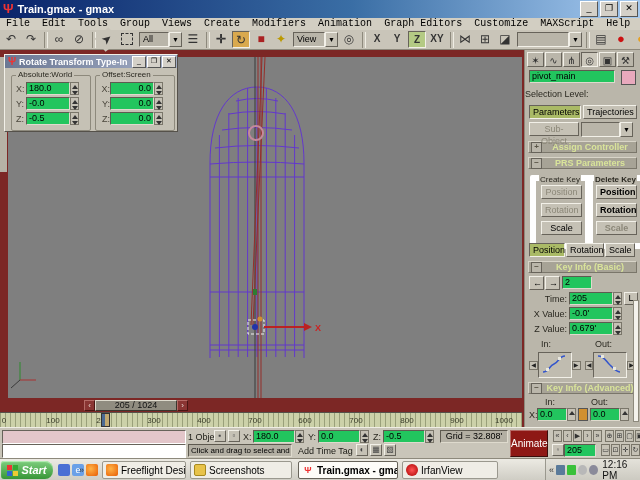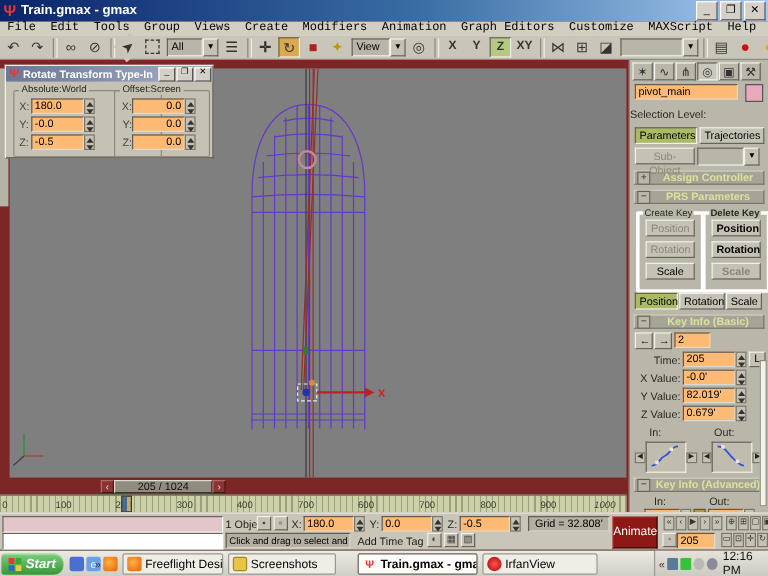--- a/index.html
+++ b/index.html
@@ -1,20 +1,20 @@
 <!DOCTYPE html>
 <html><head>
 <meta charset="utf-8">
 <style>
   html,body{margin:0;padding:0;background:#555;}
   #screen{position:relative;width:640px;height:480px;overflow:hidden;
     font-family:"Liberation Sans",sans-serif;font-size:10px;color:#000;
     background:#7c2725;}
   .abs{position:absolute;}
-  .field{background:#fdba74;color:#000;border:1px solid;border-color:#5e5a50 #dedacd #dedacd #5e5a50;
+  .field{background:#22c55e;color:#000;border:1px solid;border-color:#5e5a50 #dedacd #dedacd #5e5a50;
     font-size:9px;line-height:11px;padding:0 2px;white-space:nowrap;overflow:hidden;}
   .spin{display:inline-block;width:9px;height:13px;vertical-align:top;background:#c5c1b5;
     border:1px solid #7a766a;box-sizing:border-box;}
   .spin i{display:block;width:0;height:0;margin:2px auto 1px;border-style:solid;}
   .spin .up{border-width:0 3px 4px 3px;border-color:transparent transparent #333 transparent;}
   .spin .dn{border-width:4px 3px 0 3px;border-color:#333 transparent transparent transparent;}
   
   #titlebar{left:0;top:0;width:640px;height:18px;
     background:linear-gradient(to right,#0a246a,#3a6ea5 55%,#a6caf0);display:flex;align-items:center;}
   #titlebar .tico{color:#e33;font-weight:bold;font-size:13px;margin:0 4px 0 3px;line-height:14px;}
@@ -68,21 +68,21 @@
   .plabel{font-size:9px;color:#2a2820;margin:4px 0 1px 0;}
   .pbtn{background:#c5c1b5;border:1px solid;border-color:#f2f0e8 #67635a #67635a #f2f0e8;
     font-size:9px;text-align:center;display:inline-block;box-sizing:border-box;height:14px;line-height:12px;padding:0 3px;}
   .pbtn.dis{color:#8b8778;}
   .pbtn.act{background:#aaba66;border-color:#67635a #f2f0e8 #f2f0e8 #67635a;}
   .roll{margin:4px 3px 0 3px;height:12px;background:#a7a396;border:1px solid;
     border-color:#d8d4c8 #7a766a #7a766a #d8d4c8;display:flex;align-items:center;box-sizing:border-box;}
   .roll .pm{width:9px;height:9px;margin:0 2px;background:#bab6aa;border:1px solid #67635a;
     font-size:8px;line-height:7px;text-align:center;color:#5a5648;font-weight:bold;}
   .roll .rtext{flex:1;text-align:center;color:#d9e49a;font-size:9px;font-weight:bold;}
-  .kgrp{position:absolute;border:3px solid #ffffff;border-radius:2px;width:51px;height:62px;}
+  .kgrp{position:absolute;border:6px solid #ffffff;border-radius:2px;width:51px;height:62px;}
   .kgrp .glabel{position:absolute;top:-6px;left:3px;background:#bab6aa;padding:0 1px;font-size:8px;color:#2a2820;}
   .kgrp .pbtn{display:block;width:41px;margin:4px auto 0 auto;}
   .krow{display:flex;align-items:center;margin:2px 0 0 2px;}
   .krow .klabel{width:40px;text-align:right;font-size:9px;color:#2a2820;padding-right:2px;}
   .krow .field{width:44px;height:13px;box-sizing:border-box;}
   .curvebox{width:32px;height:24px;background:#c0bcb0;border:1px solid;border-color:#67635a #f2f0e8 #f2f0e8 #67635a;}
   .mini{width:9px;height:9px;background:#c5c1b5;border:1px solid #7a766a;font-size:6px;line-height:7px;text-align:center;color:#222;box-sizing:border-box;}
   #pscroll{position:absolute;right:1px;top:250px;width:4px;height:120px;background:#f4f2ec;border:1px solid #8d897c;}
   
   #timeslider{left:0;top:399px;width:522px;height:13px;background:#7c2725;display:flex;align-items:center;}
@@ -263,21 +263,21 @@
   </div>
 
   <div class="abs" id="dlg">
     <div class="dtitle">
       <span class="tico">Ψ</span>
       <span class="ttext">Rotate Transform Type-In</span>
       <div class="dwinbtn">_</div>
       <div class="dwinbtn">❐</div>
       <div class="dwinbtn">✕</div>
     </div>
-    <div class="grp" style="left:6px;top:20px;padding-left:44px;">
+    <div class="grp" style="left:6px;top:20px;">
       <span class="glabel">Absolute:World</span>
       <div class="axrow" style="top:6px;">
         <span class="axl">X:</span>
         <div class="field">180.0</div>
         <span class="spin">
             <i class="up"></i>
             <i class="dn"></i>
           </span>
       </div>
       <div class="axrow" style="top:21px;">
@@ -395,28 +395,20 @@
       <div class="field">205</div>
       <span class="spin">
           <i class="up"></i>
           <i class="dn"></i>
         </span>
       <div class="pbtn" style="width:14px;margin-left:2px;height:13px;line-height:11px;">L</div>
     </div>
     <div class="krow">
       <span class="klabel">X Value:</span>
       <div class="field">-0.0'</div>
-      <span class="spin">
-          <i class="up"></i>
-          <i class="dn"></i>
-        </span>
-    </div>
-    <div class="krow">
-      <span class="klabel">Y Value:</span>
-      <div class="field">82.019'</div>
       <span class="spin">
           <i class="up"></i>
           <i class="dn"></i>
         </span>
     </div>
     <div class="krow">
       <span class="klabel">Z Value:</span>
       <div class="field">0.679'</div>
       <span class="spin">
           <i class="up"></i>
@@ -482,21 +474,21 @@
     <span class="tlabel" style="left:4px;">0</span>
     <span class="tlabel" style="left:53px;">100</span>
     <span class="tlabel" style="left:103px;">200</span>
     <span class="tlabel" style="left:154px;">300</span>
     <span class="tlabel" style="left:204px;">400</span>
     <span class="tlabel" style="left:255px;">700</span>
     <span class="tlabel" style="left:305px;">600</span>
     <span class="tlabel" style="left:356px;">700</span>
     <span class="tlabel" style="left:407px;">800</span>
     <span class="tlabel" style="left:457px;">900</span>
-    <span class="tlabel" style="left:504px;font-style:italic;">1000</span>
+    <span class="tlabel" style="left:504px;">1000</span>
     <div id="tmarker"></div>
   </div>
 
   <div class="abs" id="statusbar">
     <div class="abs" id="listener-pink"></div>
     <div class="abs" id="listener-white"></div>
     <span class="abs stext" style="left:188px;top:4px;">1 Obje</span>
     <div class="abs sicon" style="left:214px;top:2px;">▪</div>
     <div class="abs sicon" style="left:228px;top:2px;">▫</div>
     <span class="abs slabel" style="left:243px;top:4px;">X:</span>
@@ -559,21 +551,21 @@
       <span>Start</span>
     </div>
     <div class="qlicon" style="left:58px;background:#4a6fd4;"></div>
     <div class="qlicon" style="left:72px;background:#6aa0e8;">e</div>
     <div class="qlicon" style="left:86px;background:radial-gradient(circle at 40% 40%,#ffb347,#e85d04);"></div>
     <span class="abs" style="left:79px;top:6px;font-size:9px;color:#333;">»</span>
     <div class="taskbtn" style="left:102px;width:84px;">
       <span class="ticon" style="background:radial-gradient(circle at 40% 40%,#ffb347,#e85d04);"></span>
       <span>Freeflight Design Shop D...</span>
     </div>
-    <div class="taskbtn" style="left:190px;width:90px;">
+    <div class="taskbtn" style="left:190px;width:102px;">
       <span class="ticon" style="background:#e8c34a;border:1px solid #a88a20;box-sizing:border-box;"></span>
       <span>Screenshots</span>
     </div>
     <div class="taskbtn active" style="left:298px;width:100px;">
       <span class="ticon" style="color:#e33;font-weight:bold;">Ψ</span>
       <span>Train.gmax - gmax</span>
     </div>
     <div class="taskbtn" style="left:402px;width:96px;">
       <span class="ticon" style="background:radial-gradient(circle at 50% 50%,#f55,#a00);border-radius:50%;"></span>
       <span>IrfanView</span>

